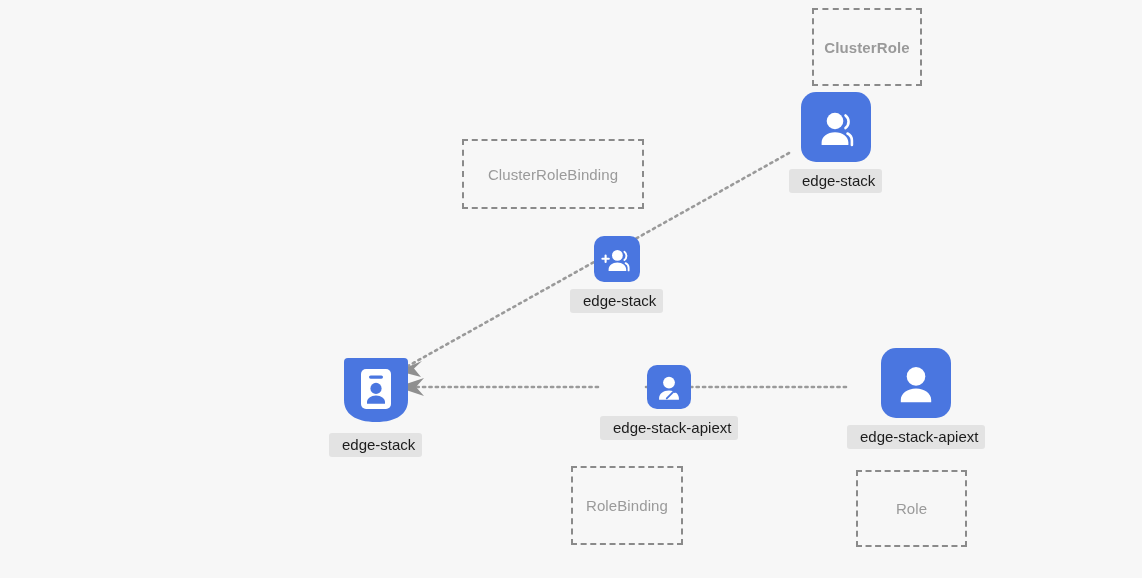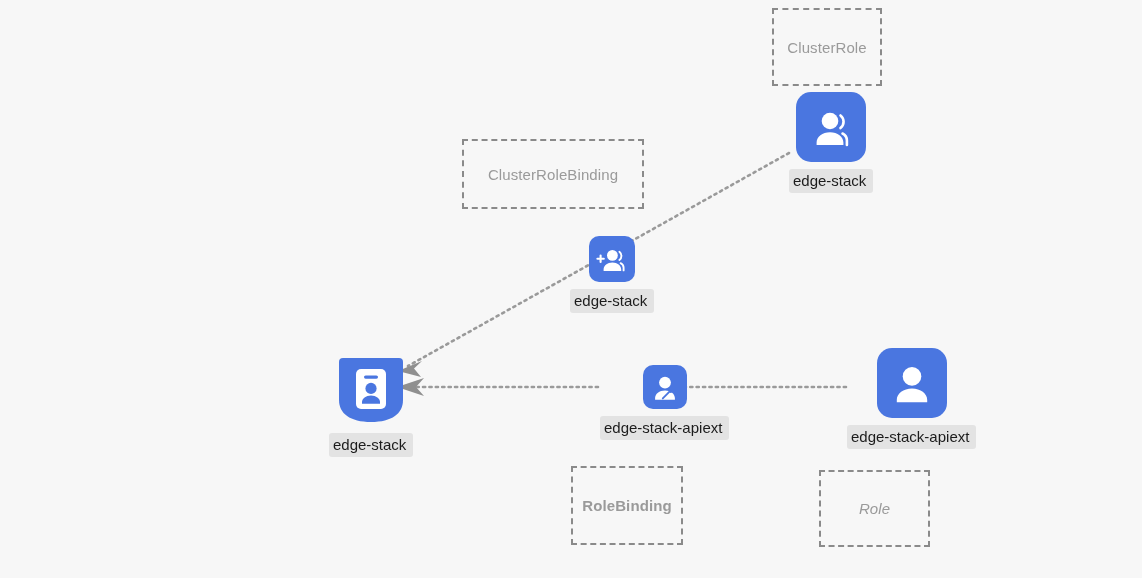--- a/index.html
+++ b/index.html
@@ -52,21 +52,21 @@
   .node-icon {
     position: relative;
     display: block;
   }
   .node-label {
     margin-top: 7px;
     background: #e3e3e3;
     color: #1c1c1c;
     font-size: 15px;
     font-family: "Liberation Sans", sans-serif;
-    padding: 3px 7px 4px 4px;
+    padding: 3px 7px 4px 13px;
     border-radius: 3px;
     white-space: nowrap;
     line-height: 1.15;
   }
   .icon-svg { display: block; }
 </style>
 </head>
 <body>
 
 <div id="canvas">
@@ -81,34 +81,34 @@
     <g>
       <line x1="846" y1="387" x2="646" y2="387" stroke="#9a9a9a" stroke-width="2.6" stroke-dasharray="2.2 4.2" stroke-linecap="round"></line>
     </g>
 
     <g>
       <line x1="598" y1="387" x2="410" y2="387" stroke="#9a9a9a" stroke-width="2.6" stroke-dasharray="2.2 4.2" stroke-linecap="round"></line>
       <polygon points="397,387 424,378 416,387 424,396" fill="#8f8f8f"></polygon>
     </g>
   </svg>
 
-  <div class="type-box" style="left:772px; top:8px; width:110px; height:78px;">
+  <div class="type-box" style="left:812px; top:8px; width:110px; height:78px;font-weight:bold;">
     <span class="type-box-label">ClusterRole</span>
   </div>
 
   <div class="type-box" style="left:462px; top:139px; width:182px; height:70px;text-align:center;">
     <span class="type-box-label">ClusterRoleBinding</span>
   </div>
 
 
-  <div class="type-box" style="left:571px; top:466px; width:112px; height:79px;font-weight:bold;">
+  <div class="type-box" style="left:571px; top:466px; width:112px; height:79px;">
     <span class="type-box-label">RoleBinding</span>
   </div>
 
-  <div class="type-box" style="left:819px; top:470px; width:111px; height:77px;font-style:italic;">
+  <div class="type-box" style="left:856px; top:470px; width:111px; height:77px;">
     <span class="type-box-label">Role</span>
   </div>
 
   <div class="node" style="left:789px; top:92px;">
     <div class="node-icon">
       <svg class="icon-svg" width="70" height="70" viewBox="0 0 70 70">
         <rect x="0" y="0" width="70" height="70" rx="15" ry="15" fill="#4a76e0"></rect>
 
         <path d="M44.5 23.5a8 8 0 0 1 0 12.6" fill="none" stroke="#ffffff" stroke-width="2.6" stroke-linecap="round"></path>
         <path d="M46.5 41.5c2.8 1.4 4.4 4 4.4 7v4.4" fill="none" stroke="#ffffff" stroke-width="2.6" stroke-linecap="round"></path>

